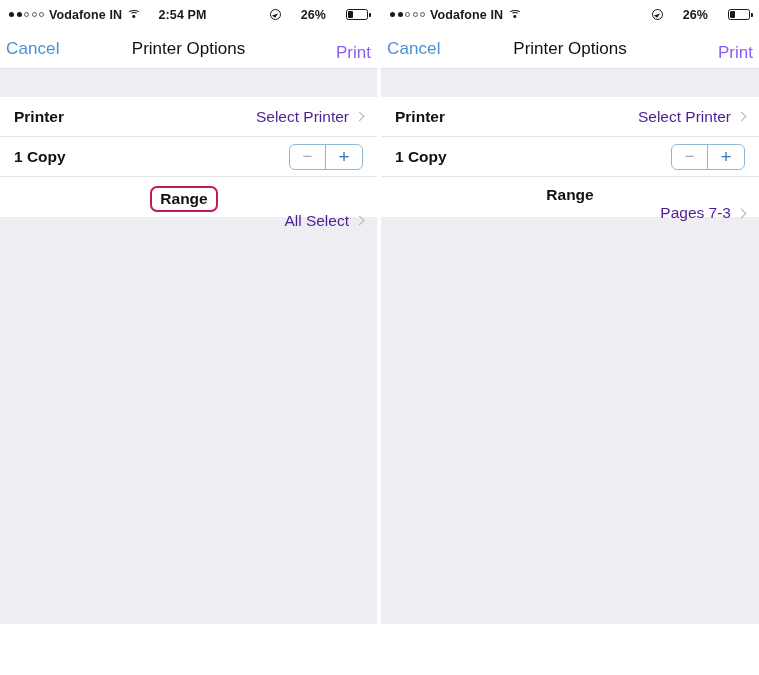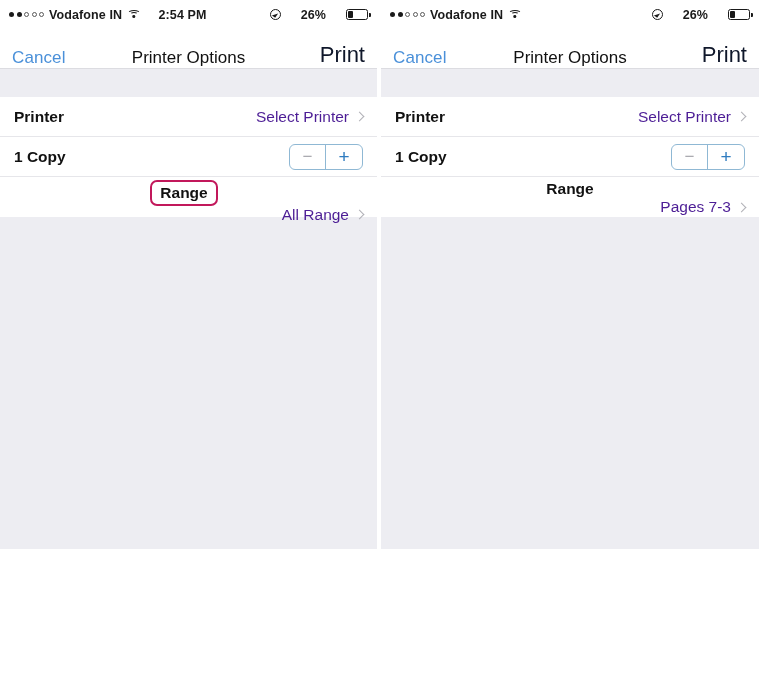--- a/index.html
+++ b/index.html
@@ -5,21 +5,21 @@
   * { box-sizing: border-box; margin:0; padding:0; }
   html,body{
     width:759px; height:675px; overflow:hidden;
     background:#ffffff;
     font-family:"Liberation Sans", sans-serif;
     -webkit-font-smoothing:antialiased;
   }
   .stage{ position:relative; width:759px; height:675px; display:flex; background:#ffffff; }
 
   
-  .phone{ position:relative; height:549px; background:#EDEDF2; overflow:hidden; }
+  .phone{ position:relative; height:624px; background:#EDEDF2; overflow:hidden; }
   .phone.left{ width:377px; }
   .gap{ width:4px; height:675px; background:#ffffff; }
   .phone.right{ width:378px; }
 
   
   .statusbar{
     height:29px; background:#ffffff; position:relative;
     display:flex; align-items:center; padding:0 9px;
     font-size:12.5px; font-weight:bold; color:#1a1a1a; letter-spacing:.1px;
   }
@@ -42,33 +42,33 @@
   .loc:after{ content:""; position:absolute; left:2px; top:2px; width:0;height:0;
      border-left:4px solid transparent;border-right:0 solid transparent;border-bottom:5px solid #1a1a1a;
      transform:rotate(35deg); }
   .batt{ width:22px;height:10.5px;border:1.4px solid #1a1a1a;border-radius:2.5px; position:relative; padding:1px;}
   .batt:after{ content:""; position:absolute; right:-3.5px; top:3px; width:2px;height:4px;
      background:#1a1a1a; border-radius:0 1px 1px 0;}
   .batt b{ display:block; height:100%; background:#1a1a1a; border-radius:1px; }
 
   
   .navbar{
-    height:40px; background:#ffffff; display:flex; align-items:flex-end;
-    padding:0 12px; position:relative; border-bottom:1px solid #dcdce1;
+    height:40px; background:#ffffff; display:flex; align-items:center;
+    padding:0 6px; position:relative; border-bottom:1px solid #dcdce1;
   }
   .nav-cancel{ color:#4a90d9; font-size:17px; letter-spacing:.1px; }
   .nav-title{ position:absolute; left:0; right:0; text-align:center;
               font-size:17px; font-weight:normal; color:#111; pointer-events:none;}
-  .nav-print{ margin-left:auto; color:#0f172a; font-size:22px; z-index:2;margin-top:8px;}
+  .nav-print{ margin-left:auto; color:#8b5cf6; font-size:17px; z-index:2;margin-top:8px;}
 
   
   .spacer{ height:28px; background:#EDEDF2; }
   .list{ background:#ffffff; }
   .row{
-    height:40px; display:flex; align-items:center; padding:3px 14px;
+    height:40px; display:flex; align-items:center; padding:9px 14px;
     border-bottom:1px solid #e6e6ea; position:relative;
   }
   .row:last-child{ border-bottom:none;flex-direction:column; }
   .row-label{ font-size:15.5px; font-weight:bold; color:#111; }
   .row-label.boxed{
     border:2.4px solid #C2185B; border-radius:7px;
     padding:3px 8px; margin-left:-9px; line-height:1;
   }
   .row-right{ margin-left:auto; display:flex; align-items:center; gap:7px; }
   .row-value{ font-size:15.5px; color:#4c1d95; }
@@ -146,21 +146,21 @@
         <span class="row-right">
           <span class="stepper">
             <span class="sbtn minus">−</span>
             <span class="sbtn plus">+</span>
           </span>
         </span>
       </div>
       <div class="row">
         <span class="row-label boxed">Range</span>
         <span class="row-right">
-          <span class="row-value">All Range</span>
+          <span class="row-value">All Select</span>
           <span class="chev"></span>
         </span>
       </div>
     </div>
     <div class="list-end"></div>
 
     <div class="preview">
       <div class="pages" style="padding-left:16px; gap:16px;">
 
         <div class="page" style="width:222px">

